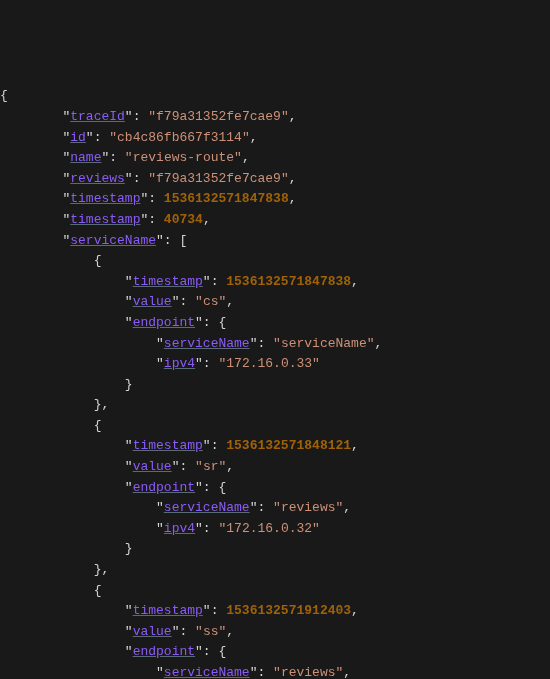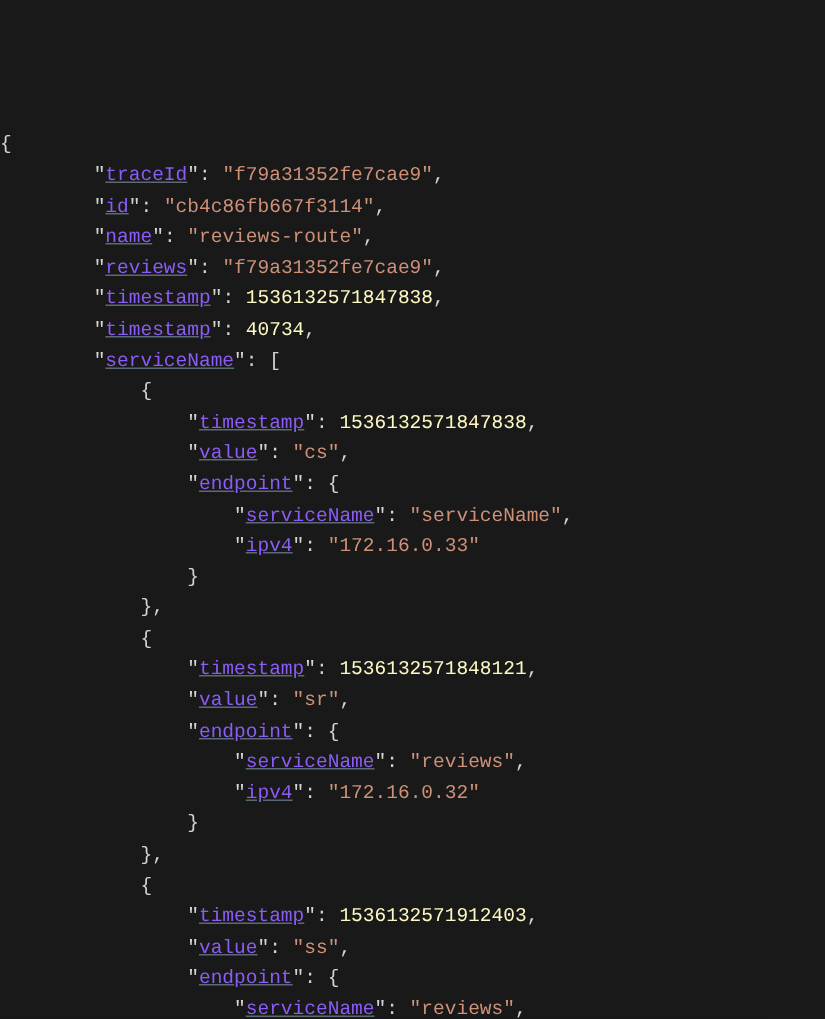--- a/index.html
+++ b/index.html
@@ -16,21 +16,21 @@
     height: 679px;
     overflow: hidden;
     white-space: pre;
   }
   .code {
     padding: 4px 0;
   }
   .punc { color: #d4d4d4; }
   .key  { color: #8b5cf6; text-decoration: underline; text-decoration-color: #5a6b72; }
   .str  { color: #ce9178; }
-  .num  { color: #fef9c3; }
+  .num  { color: #a16207; font-weight: bold; }
   .ind  { display: inline-block; }
 </style>
 </head>
 <body>
 
 
 
 <div class="code"><span class="punc">{</span>
 <span class="ind">        </span><span class="punc">"</span><span class="key">traceId</span><span class="punc">": </span><span class="str">"<span>f79a31352fe7cae9</span>"</span><span class="punc">,</span>
 <span class="ind">        </span><span class="punc">"</span><span class="key">id</span><span class="punc">": </span><span class="str">"<span>cb4c86fb667f3114</span>"</span><span class="punc">,</span>

